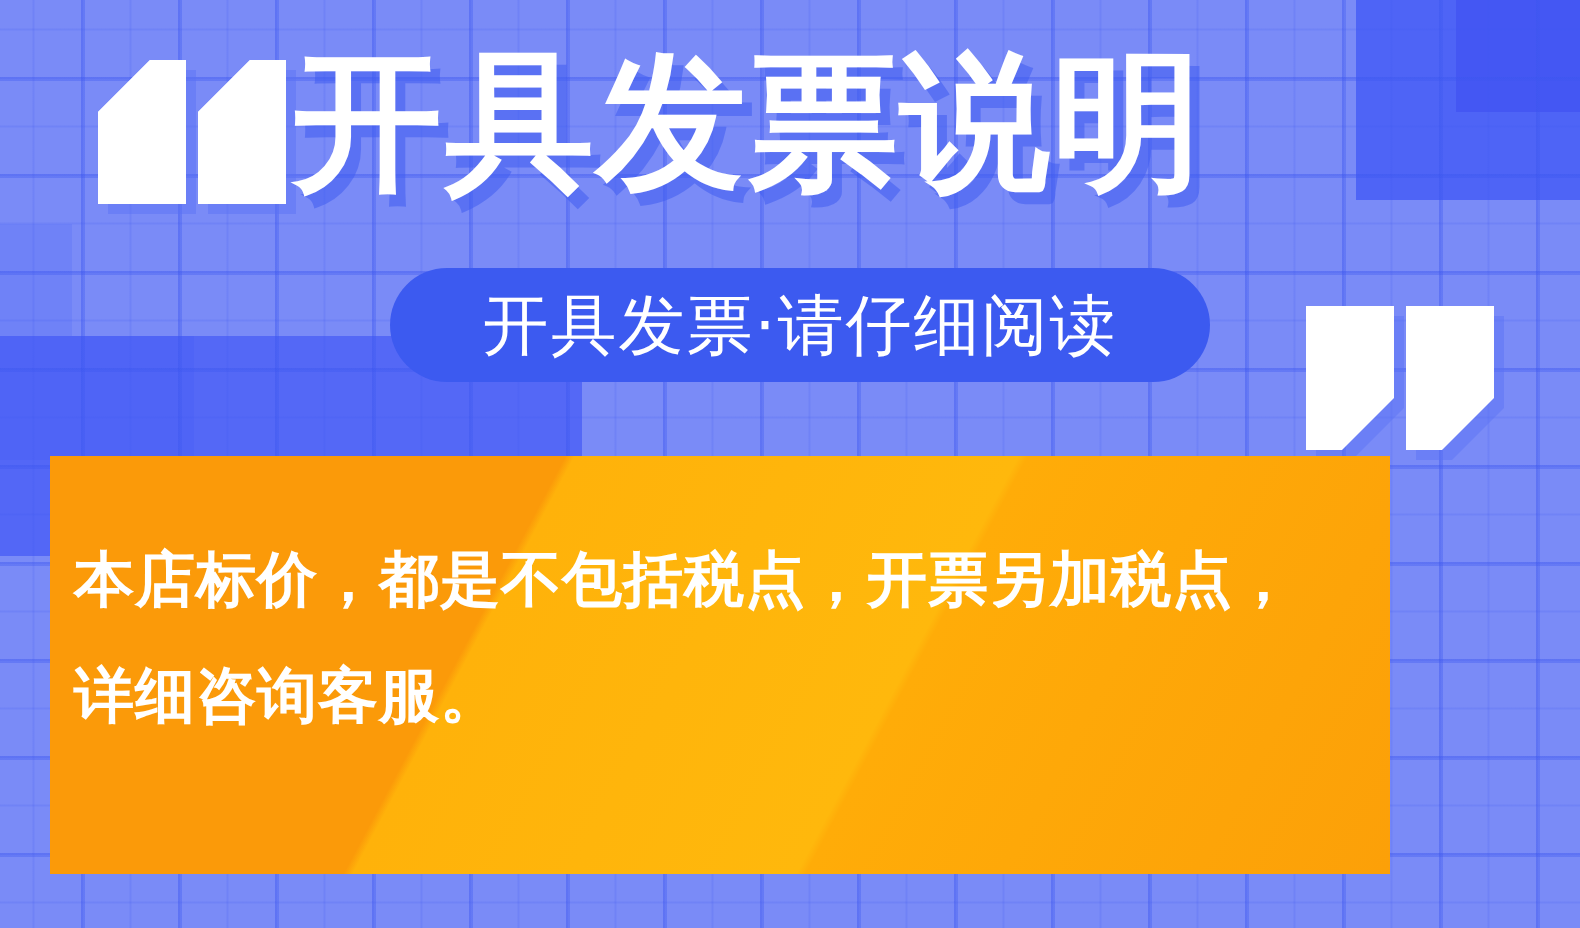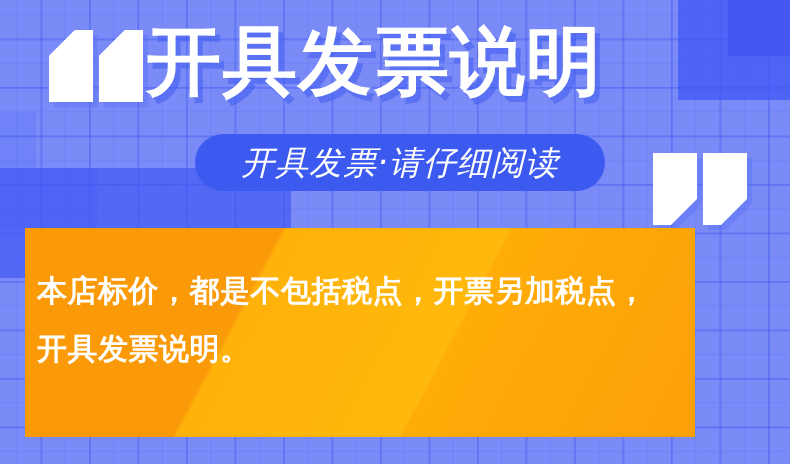--- a/index.html
+++ b/index.html
@@ -85,21 +85,20 @@
     position: absolute;
     left: 195px;
     top: 134px;
     width: 410px;
     height: 57px;
     border-radius: 30px;
     background: #3c5af0;
     display: flex;
     align-items: center;
     justify-content: center;
-    font-style: italic;
   }
   .pill-text {
     color: #ffffff;
     font-size: 33px;
     line-height: 1;
     letter-spacing: 1px;
     font-weight: 400;
     white-space: nowrap;
     font-family: "DejaVu Sans", "Liberation Sans", sans-serif;
   }
@@ -190,17 +189,17 @@
   <div class="headline">开具发票说明</div>
 
   <div class="pill">
     <span class="pill-text">开具发票·请仔细阅读</span>
   </div>
 
   <div class="panel">
     <div class="panel-sheen"></div>
     <div class="panel-body">
       <p>本店标价，都是不包括税点，开票另加税点，</p>
-      <p>开具发票说明。</p>
+      <p>详细咨询客服。</p>
     </div>
   </div>
 
 </div>
 
 </body></html>

